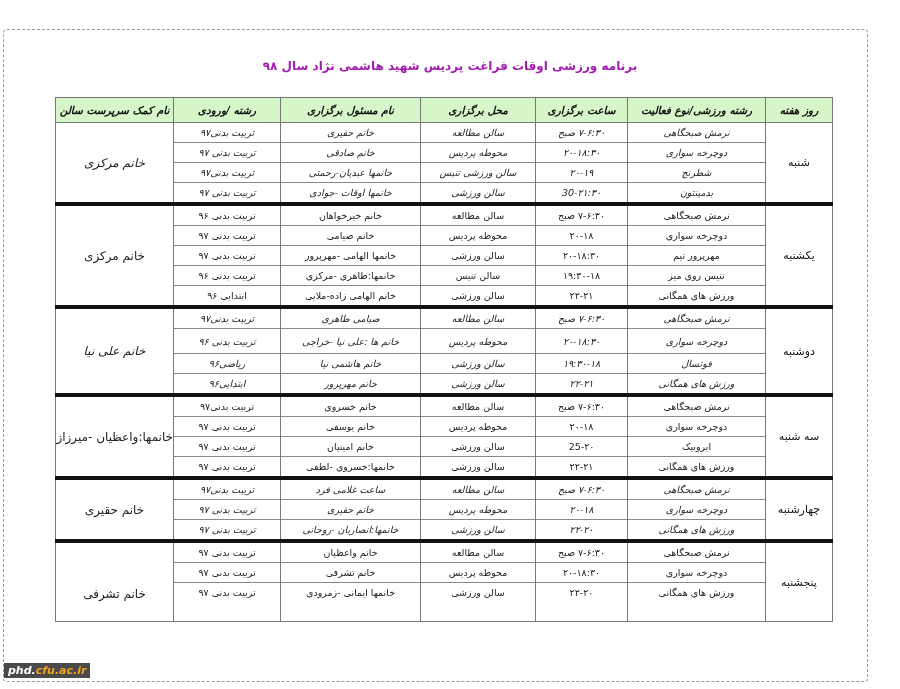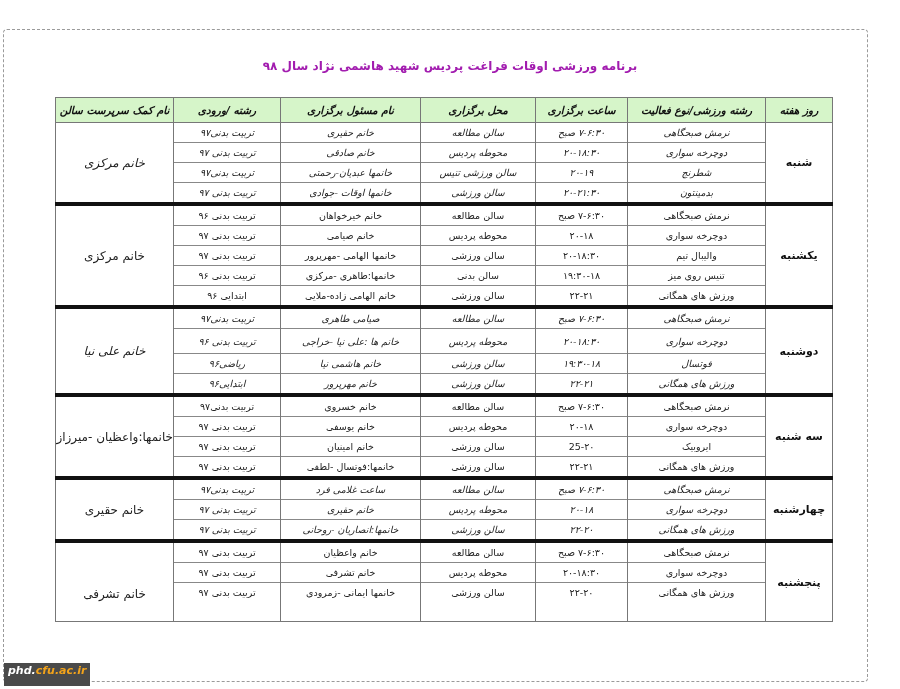--- a/index.html
+++ b/index.html
@@ -19,28 +19,28 @@
   }
   table.sched th {
     background:#d6f5c9; font-size:10.5px; font-weight:bold; height:24px;
     border:1px solid #777; color:#111; padding:0;font-style:italic;
   }
   table.sched td {
     font-size:9.5px; color:#222; text-align:center; border-left:1px solid #777;
     border-right:1px solid #777; border-top:1px solid #888; padding:0; height:19px;
     white-space:nowrap; overflow:hidden;
   }
-  table.sched td.day { font-weight:bold; font-size:11px; color:#111; }
+  table.sched td.day { font-weight:normal; font-size:11px; color:#111; }
   table.sched td.supervisor { font-size:12px; }
   table.sched tbody.group { border-top:4px solid #111; }
   table.sched tbody.group:first-of-type { border-top:1px solid #777; }
   td.italic { font-style:italic; }
   td.empty-row { height:22px; }
   .watermark {
-    position:absolute; left:4px; top:663px; height:23px; padding:0 4px;
+    position:absolute; left:4px; top:663px; height:15px; padding:0 4px;
     background:#4a4a4a; color:#fff; font-size:11px; font-weight:bold;
     font-style:italic; line-height:15px;
   }
   .watermark .accent { color:#f2a31b; }
 </style>
 </head>
 <body>
 
 <div class="frame"></div>
 
@@ -87,21 +87,21 @@
     </tr>
     <tr>
       <td class="italic">شطرنج</td>
       <td class="italic">۲۰-۱۹</td>
       <td class="italic">سالن ورزشی تنیس</td>
       <td class="italic">خانمها عبدیان-رحمتی</td>
       <td class="italic">تربیت بدنی۹۷</td>
     </tr>
     <tr>
       <td class="italic">بدمینتون</td>
-      <td class="italic">۲۰-۲۱:۳۰</td>
+      <td class="italic">30-۲۱:۳۰</td>
       <td class="italic">سالن ورزشی</td>
       <td class="italic">خانمها اوقات -جوادی</td>
       <td class="italic">تربیت بدنی ۹۷</td>
     </tr>
   </tbody>
 
   <tbody class="group">
     <tr>
       <td class="day" rowspan="5">یکشنبه</td>
       <td>نرمش صبحگاهی</td>
@@ -112,30 +112,30 @@
       <td class="supervisor" rowspan="5">خانم مرکزی</td>
     </tr>
     <tr>
       <td>دوچرخه سواری</td>
       <td>۲۰-۱۸</td>
       <td>محوطه پردیس</td>
       <td>خانم صیامی</td>
       <td>تربیت بدنی ۹۷</td>
     </tr>
     <tr>
-      <td>والیبال تیم</td>
+      <td>مهرپرور تیم</td>
       <td>۲۰-۱۸:۳۰</td>
       <td>سالن ورزشی</td>
       <td>خانمها الهامی -مهرپرور</td>
       <td>تربیت بدنی ۹۷</td>
     </tr>
     <tr>
       <td>تنیس روی میز</td>
       <td>۱۹:۳۰-۱۸</td>
-      <td>سالن بدنی</td>
+      <td>سالن تنیس</td>
       <td>خانمها:طاهری -مرکزی</td>
       <td>تربیت بدنی ۹۶</td>
     </tr>
     <tr>
       <td>ورزش های همگانی</td>
       <td>۲۲-۲۱</td>
       <td>سالن ورزشی</td>
       <td>خانم الهامی زاده-ملایی</td>
       <td>ابتدایی ۹۶</td>
     </tr>
@@ -195,21 +195,21 @@
       <td>ایروبیک</td>
       <td>25-۲۰</td>
       <td>سالن ورزشی</td>
       <td>خانم امینیان</td>
       <td>تربیت بدنی ۹۷</td>
     </tr>
     <tr>
       <td>ورزش های همگانی</td>
       <td>۲۲-۲۱</td>
       <td>سالن ورزشی</td>
-      <td>خانمها:فوتسال -لطفی</td>
+      <td>خانمها:خسروی -لطفی</td>
       <td>تربیت بدنی ۹۷</td>
     </tr>
   </tbody>
 
   <tbody class="group">
     <tr>
       <td class="day" rowspan="3">چهارشنبه</td>
       <td class="italic">نرمش صبحگاهی</td>
       <td class="italic">۷-۶:۳۰ صبح</td>
       <td class="italic">سالن مطالعه</td>

